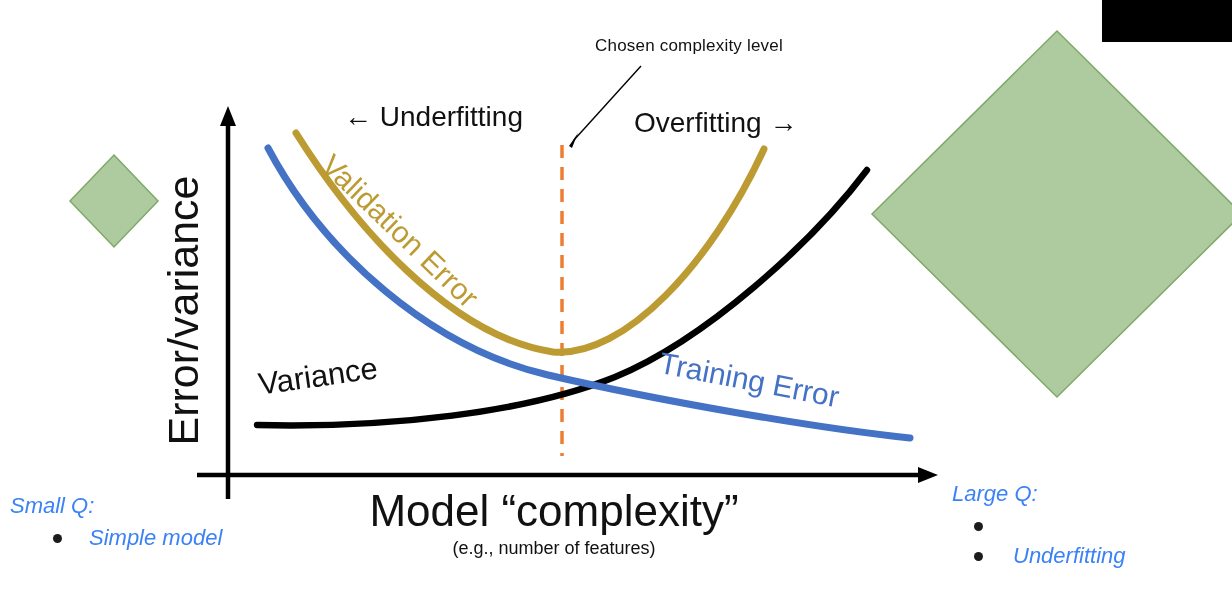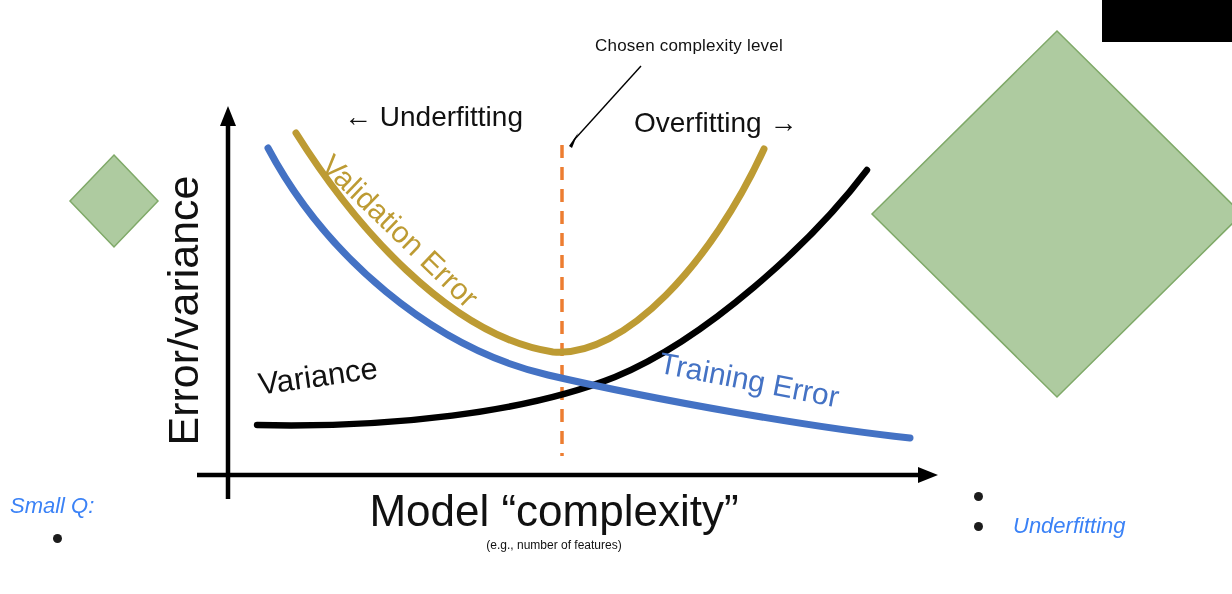--- a/index.html
+++ b/index.html
@@ -24,21 +24,21 @@
   .curve-label.variance  { font-size: 31px; transform: rotate(-8deg); }
 
   .y-axis-label {
     font-size: 43px;
     width: 320px;
     text-align: center;
     transform: rotate(-90deg);
     transform-origin: center center;
   }
   .x-axis-label { font-size: 44px; width: 500px; text-align: center; }
-  .x-axis-sublabel { font-size: 12px; width: 500px; text-align: center; }
+  .x-axis-sublabel { font-size: 18px; width: 500px; text-align: center; }
 
   .corner-note { position: absolute; font-size: 22px; color: #3b82f6; font-style: italic; }
   .corner-note .note-title { margin-bottom: 4px; }
   .bullet-row { display: flex; align-items: center; height: 30px; }
   .bullet-dot {
     width: 9px; height: 9px; border-radius: 50%;
     background: #1c1c1c; flex: 0 0 auto;
   }
   .left-note  .bullet-dot  { margin-left: 43px; margin-right: 27px; }
   .right-note .bullet-dot  { margin-left: 22px; margin-right: 30px; }
@@ -89,24 +89,26 @@
   <div class="txt y-axis-label" style="left:23px; top:286px;">Error/variance</div>
 
   <div class="txt x-axis-label" style="left:304px; top:486px;">Model “complexity”</div>
 
   <div class="txt x-axis-sublabel" style="left:304px; top:538px;">(e.g., number of features)</div>
 
   <div class="corner-note left-note" style="left:10px; top:493px;">
     <div class="note-title">Small Q:</div>
     <div class="bullet-row">
       <span class="bullet-dot"></span>
+      <span>Simple model</span>
     </div>
   </div>
 
   <div class="corner-note right-note" style="left:952px; top:481px;">
+    <div class="note-title">Large Q:</div>
     <div class="bullet-row">
       <span class="bullet-dot"></span>
     </div>
     <div class="bullet-row">
       <span class="bullet-dot"></span>
       <span>Underfitting</span>
     </div>
   </div>
 
 </div>

